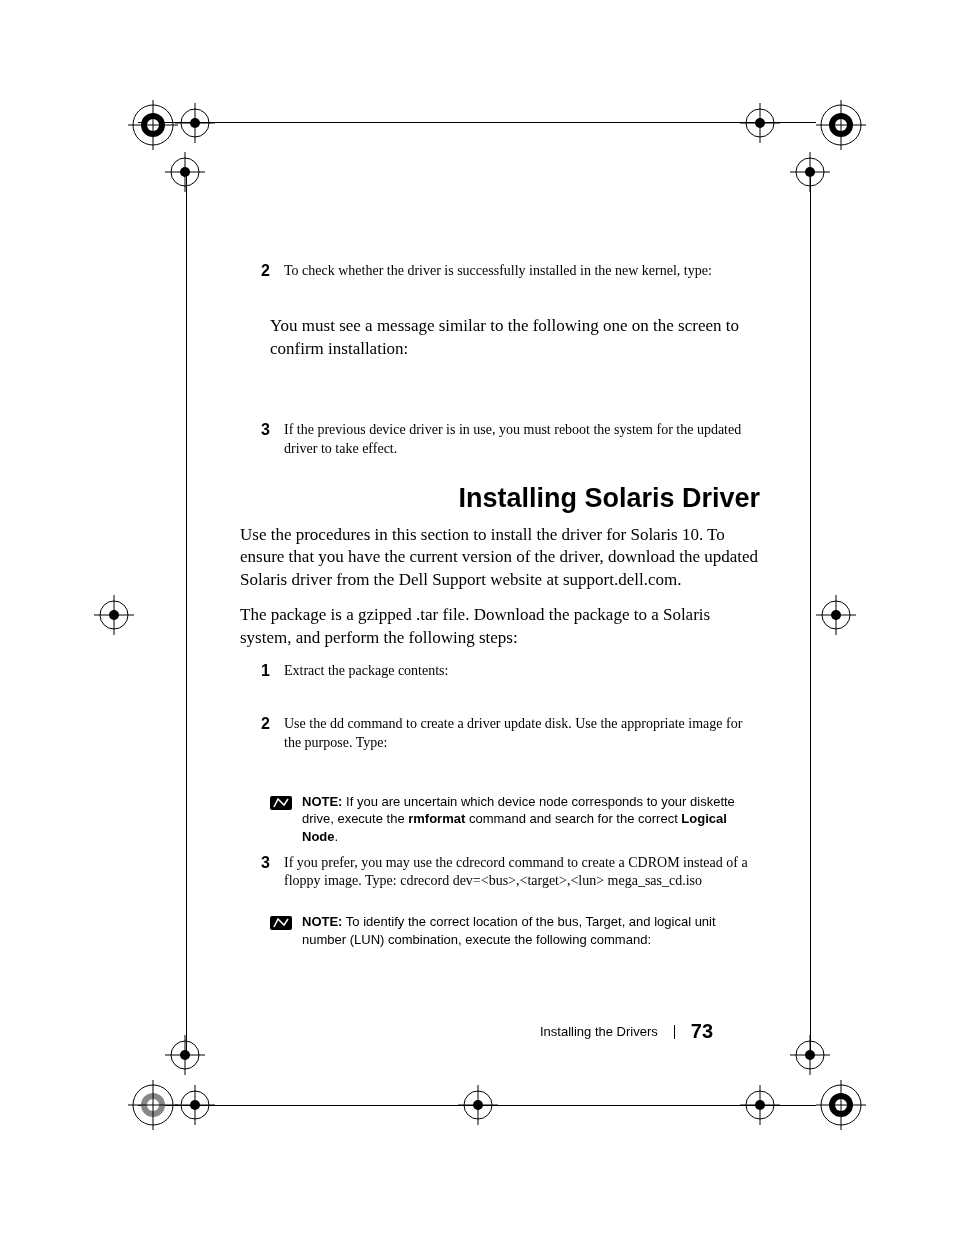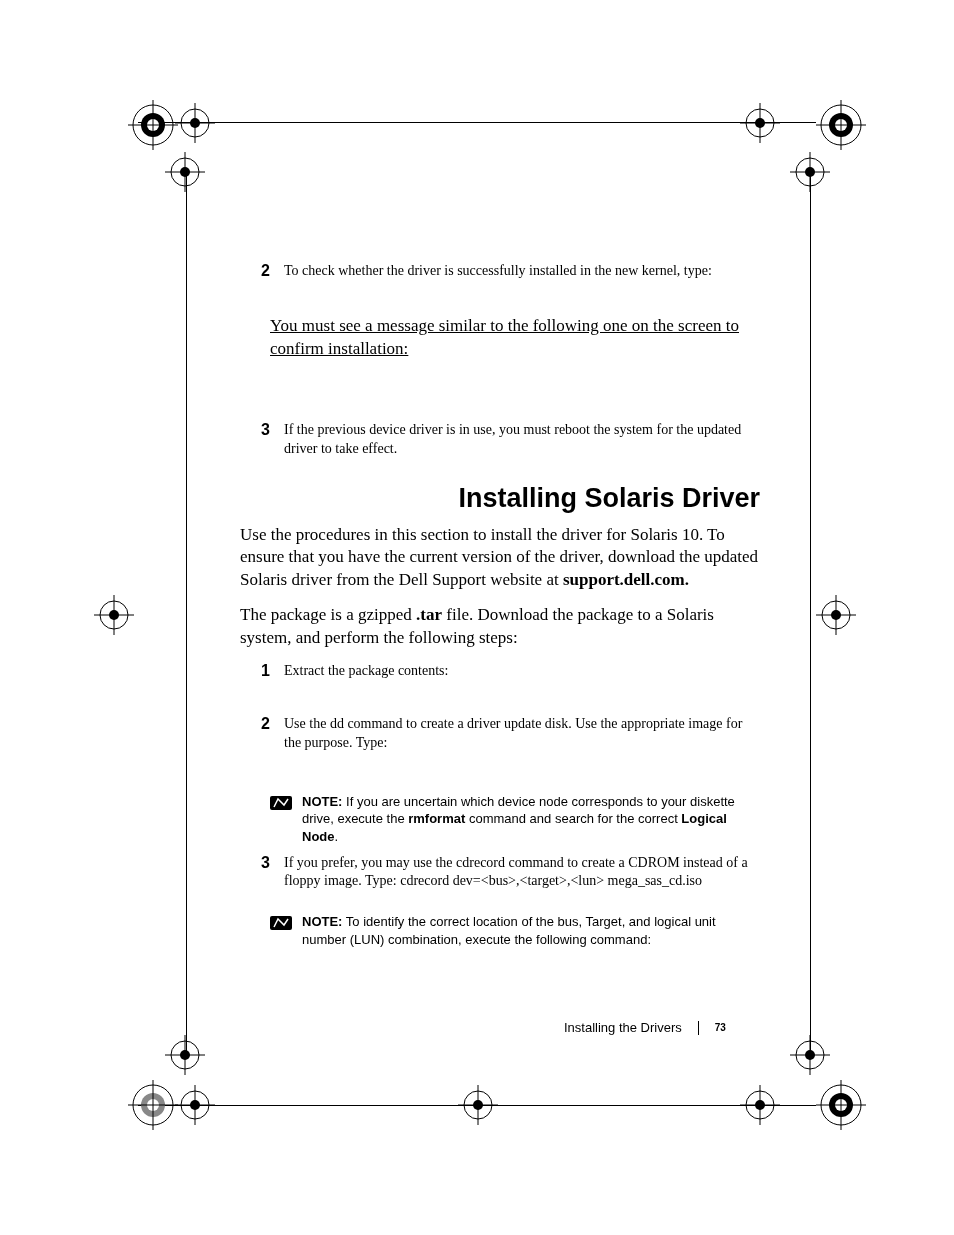--- a/index.html
+++ b/index.html
@@ -68,39 +68,39 @@
   .note .icon {
     width: 24px;
     height: 18px;
     flex-shrink: 0;
     margin-right: 8px;
     margin-top: 1px;
   }
   .note .text b.lead {
     font-weight: bold;
   }
-  .bold { font-weight: bold; }
+  .bold { font-weight: normal; }
   .footer {
     position: absolute;
-    left: 564px;
+    left: 540px;
     top: 1020px;
     font-family: Arial, Helvetica, sans-serif;
     font-size: 13px;
     display: flex;
     align-items: center;
     gap: 16px;
   }
   .footer .divider {
     width: 1px;
     height: 14px;
     background: #000;
   }
   .footer .pnum {
     font-weight: bold;
-    font-size: 10px;
+    font-size: 20px;
   }
 
   
   .ornament {
     position: absolute;
   }
   .ornament svg { display: block; }
 
   .hr-top, .hr-bottom {
     position: absolute;
@@ -114,21 +114,21 @@
   .vr-left, .vr-right {
     position: absolute;
     top: 169px;
     height: 890px;
     width: 1px;
     background: #000;
   }
   .vr-left { left: 186px; }
   .vr-right { left: 810px; }
   .note-wrap { margin-left: 30px; width: 490px; }
-  .step-inner-indent { margin-left: 30px; width: 490px; font-size:17px; line-height:1.35; margin-top: 30px; margin-bottom: 30px; text-decoration: underline;}
+  .step-inner-indent { margin-left: 30px; width: 490px; font-size:17px; line-height:1.35; margin-top: 30px; margin-bottom: 30px;}
 </style>
 </head>
 <body>
 
 <div class="page">
 
   <div class="hr-top"></div>
   <div class="hr-bottom"></div>
   <div class="vr-left"></div>
   <div class="vr-right"></div>

